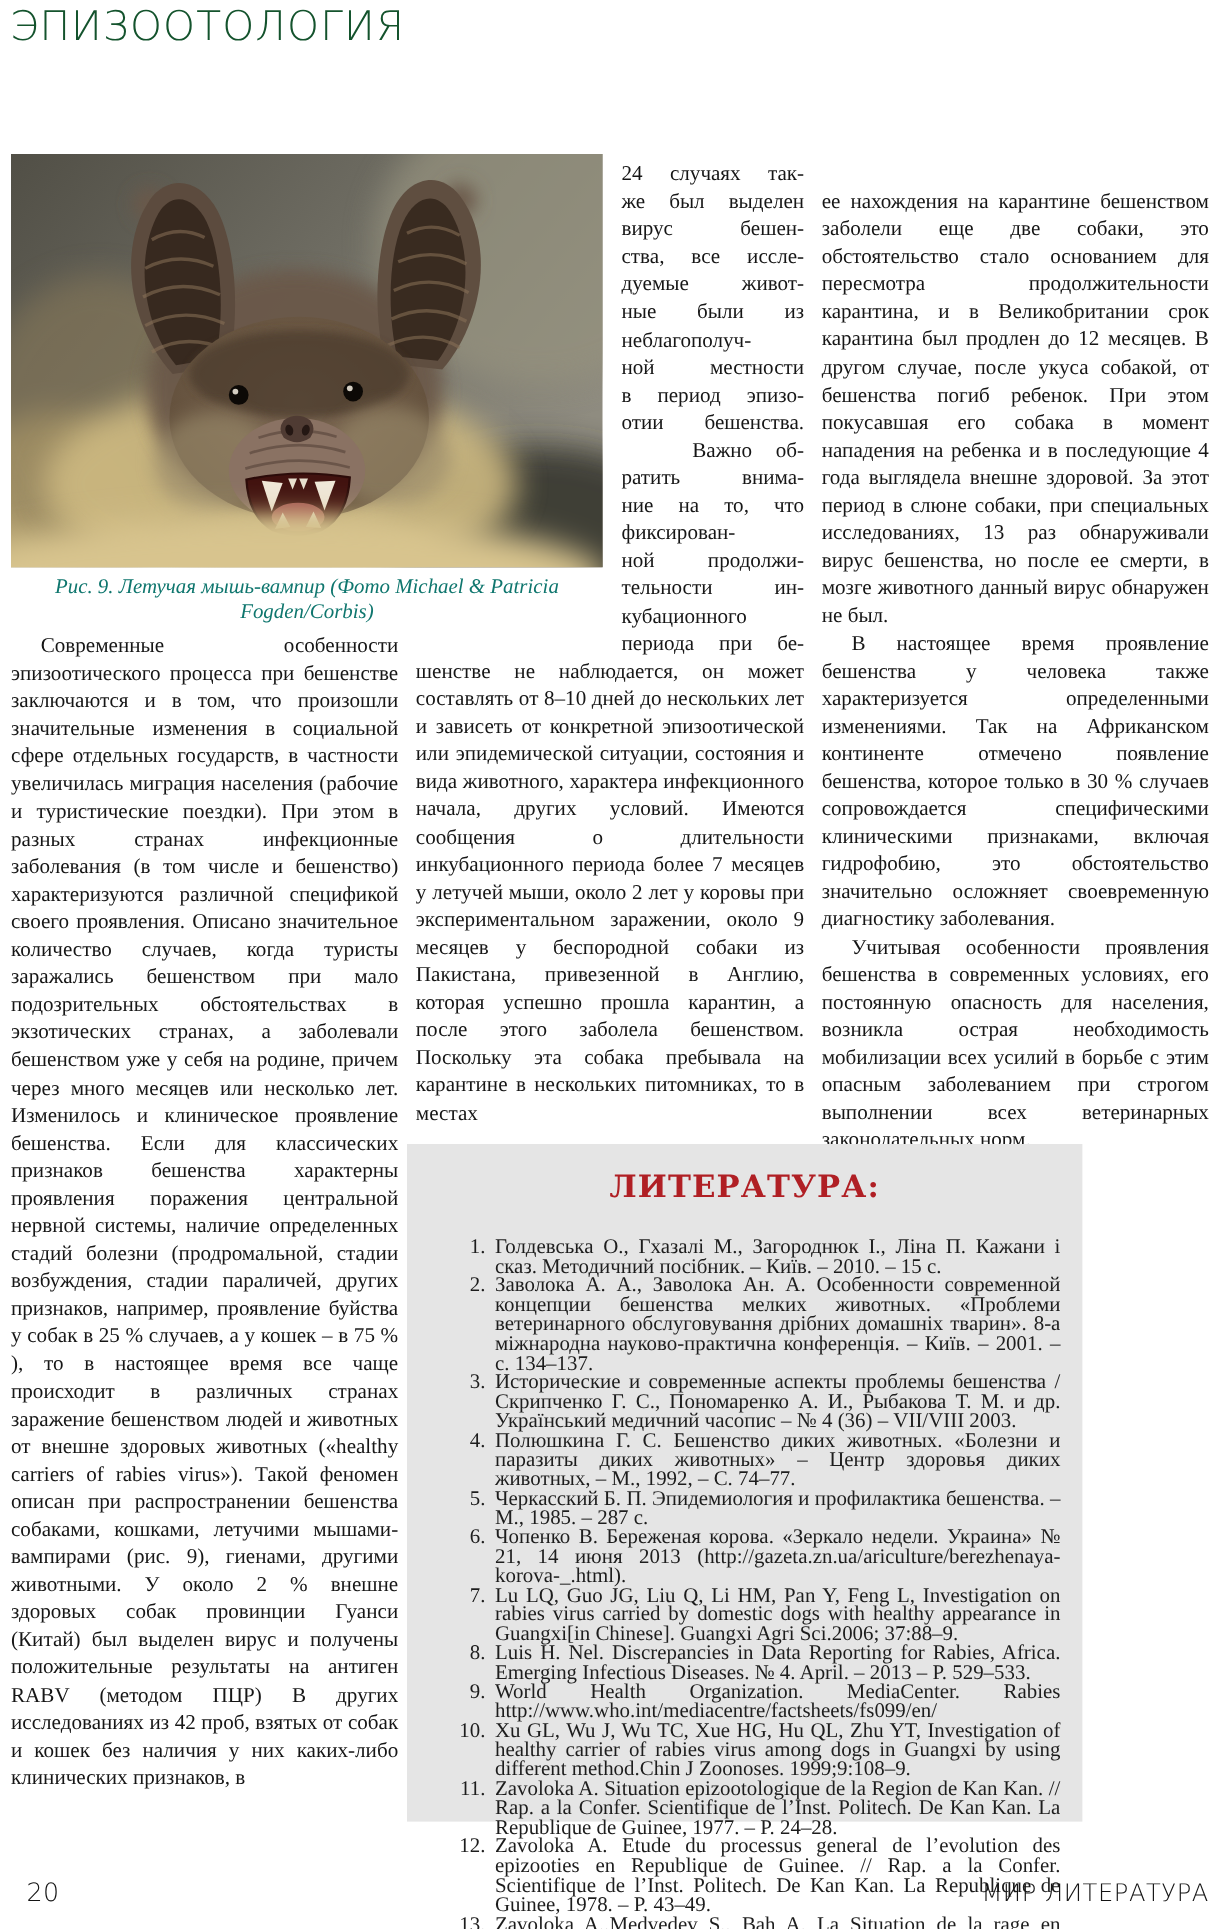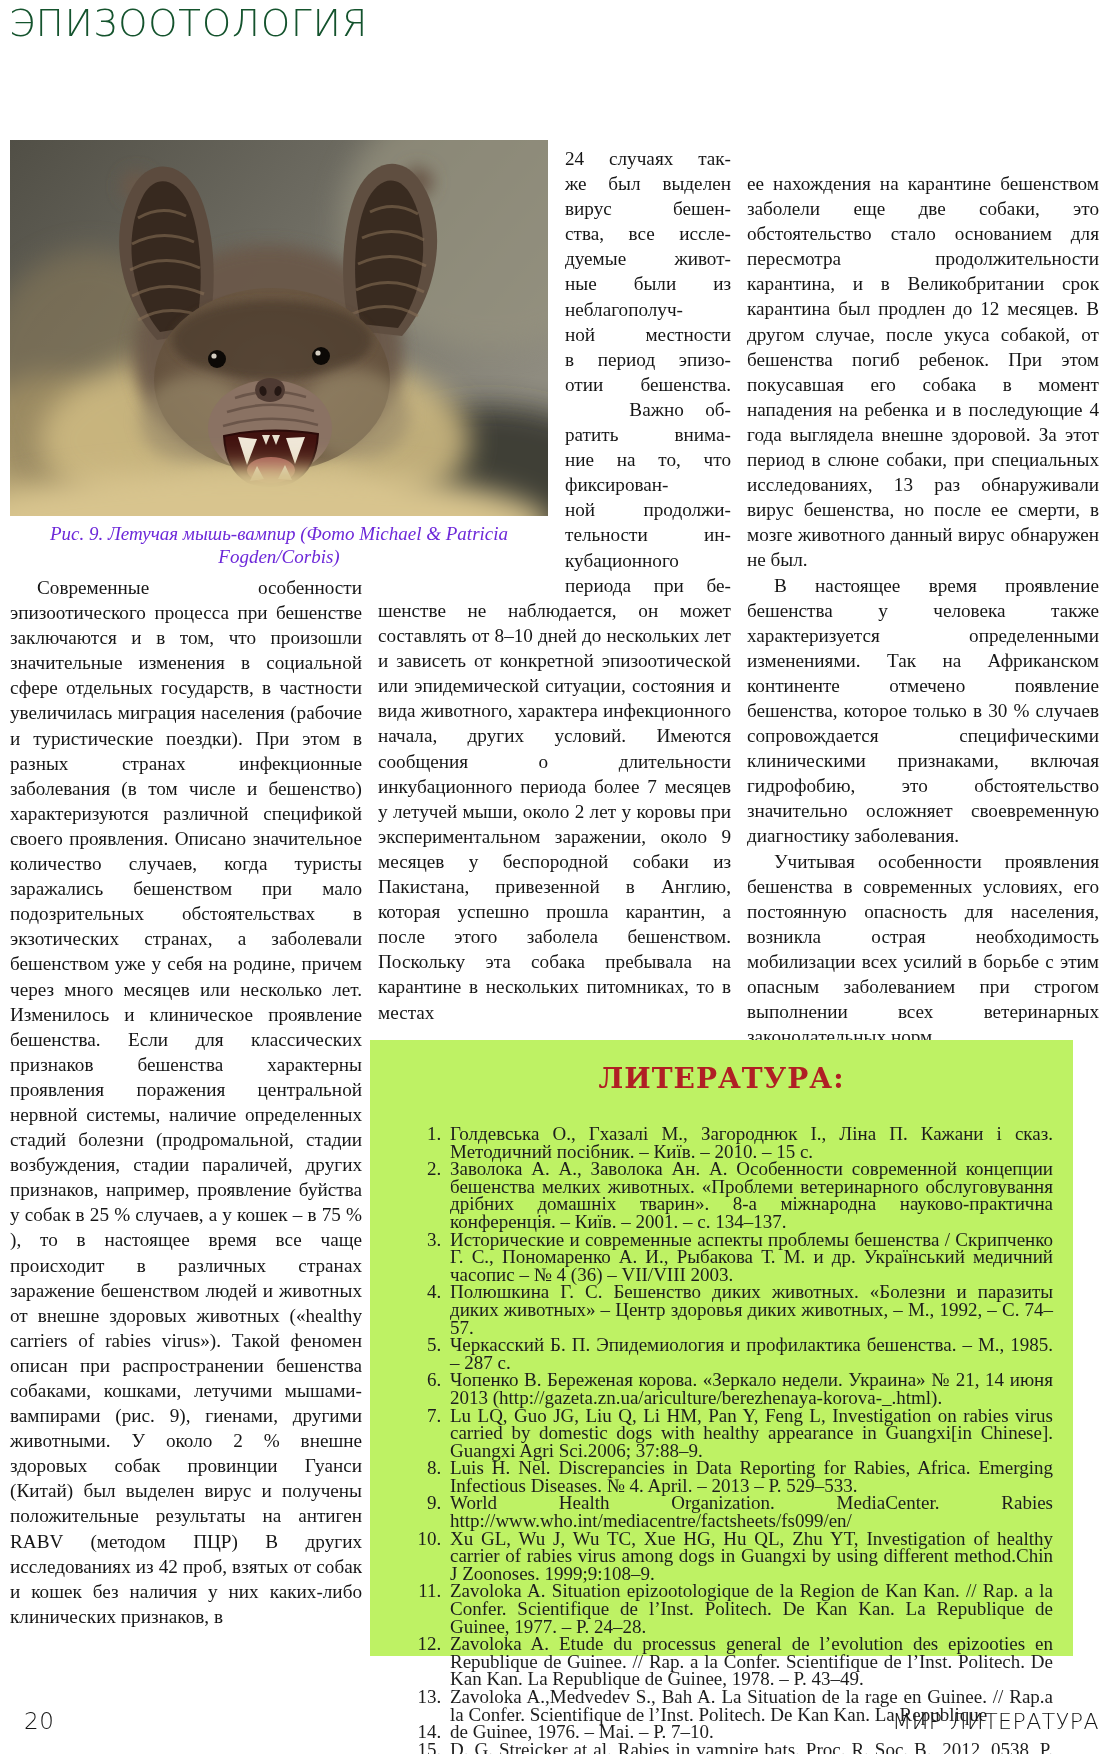--- a/index.html
+++ b/index.html
@@ -4,31 +4,31 @@
 <style>
   html,body{margin:0;padding:0;background:#e8e8e8;}
   .page{position:relative;width:1111px;height:1754px;background:#ffffff;margin:0 auto;
         font-family:"Liberation Serif","DejaVu Serif",serif;color:#161616;overflow:hidden;}
   .section-title{position:absolute;left:9px;top:2px;
         font-family:"DejaVu Sans","Liberation Sans",sans-serif;font-weight:200;font-stretch:condensed;
         font-size:37px;letter-spacing:1px;color:#14532d;}
   .photo{position:absolute;left:10px;top:140px;width:538px;height:376px;overflow:hidden;}
   .photo svg{display:block;}
   .caption{position:absolute;left:10px;top:522px;width:538px;text-align:center;
-        font-style:italic;font-size:19px;line-height:23px;color:#6d28d9;}
+        font-style:italic;font-size:19px;line-height:23px;color:#0f766e;}
   .col{position:absolute;font-size:19.2px;line-height:25.1px;text-align:justify;
         hyphens:auto;-webkit-hyphens:auto;}
   .col p{margin:0;}
   .col1{left:10px;top:575px;width:352px;}
   .col1 p{text-indent:27px;}
   .col2a{left:565px;top:146px;width:166px;white-space:pre-line;text-align-last:justify;}
   .col2b{left:378px;top:598px;width:353px;}
   .col3{left:747px;top:146px;width:352px;margin-top:25px;}
   .col3 p + p{text-indent:27px;}
-  .litbox{position:absolute;left:370px;top:1040px;width:703px;height:616px;background:#bef264;}
+  .litbox{position:absolute;left:370px;top:1040px;width:614px;height:616px;background:#e5e5e5;}
   .lit-heading{margin:0;padding-top:22px;text-align:center;
         font-family:"DejaVu Serif","Liberation Serif",serif;font-weight:bold;
         font-size:28px;letter-spacing:1px;color:#b01f24;}
   ol.refs{margin:30px 20px 0 0;padding-left:76px;font-size:19px;line-height:17.6px;
         color:#1d1d1d;text-align:justify;}
   ol.refs li{margin:0;padding-left:4px;}
   .footer-item{position:absolute;font-family:"DejaVu Sans","Liberation Sans",sans-serif;
         font-weight:200;font-stretch:condensed;color:#141414;letter-spacing:.5px;}
   .page-num{left:24px;top:1708px;font-size:23px;}
   .site{left:0;right:0;top:1712px;font-size:20px;text-align:center;}
@@ -160,21 +160,21 @@
     <p>В настоящее время проявление бешенства у человека также характеризуется определенными изменениями. Так на Африканском континенте отмечено появление бешенства, которое только в 30 % случаев сопровождается специфическими клиническими признаками, включая гидрофобию, это обстоятельство значительно осложняет своевременную диагностику заболевания.</p>
     <p>Учитывая особенности проявления бешенства в современных условиях, его постоянную опасность для населения, возникла острая необходимость мобилизации всех усилий в борьбе с этим опасным заболеванием при строгом выполнении всех ветеринарных законодательных норм.</p>
   </div>
 
   <div class="litbox">
     <h2 class="lit-heading">ЛИТЕРАТУРА:</h2>
     <ol class="refs">
         <li>Голдевська О., Гхазалі М., Загороднюк І., Ліна П. Кажани і сказ. Методичний посібник. – Київ. – 2010. – 15 с.</li>
         <li>Заволока А. А., Заволока Ан. А. Особенности современной концепции бешенства мелких животных. «Проблеми ветеринарного обслуговування дрібних домашніх тварин». 8-а міжнародна науково-практична конференція. – Київ. – 2001. – с. 134–137.</li>
         <li>Исторические и современные аспекты проблемы бешенства / Скрипченко Г. С., Пономаренко А. И., Рыбакова Т. М. и др. Український медичний часопис – № 4 (36) – VII/VIII 2003.</li>
-        <li>Полюшкина Г. С. Бешенство диких животных. «Болезни и паразиты диких животных» – Центр здоровья диких животных, – М., 1992, – С. 74–57.</li>
+        <li>Полюшкина Г. С. Бешенство диких животных. «Болезни и паразиты диких животных» – Центр здоровья диких животных, – М., 1992, – С. 74–77.</li>
         <li>Черкасский Б. П. Эпидемиология и профилактика бешенства. – М., 1985. – 287 с.</li>
         <li>Чопенко В. Береженая корова. «Зеркало недели. Украина» № 21, 14 июня 2013 (http://gazeta.zn.ua/ariculture/berezhenaya-korova-_.html).</li>
         <li>Lu LQ, Guo JG, Liu Q, Li HM, Pan Y, Feng L, Investigation on rabies virus carried by domestic dogs with healthy appearance in Guangxi[in Chinese]. Guangxi Agri Sci.2006; 37:88–9.</li>
         <li>Luis H. Nel. Discrepancies in Data Reporting for Rabies, Africa. Emerging Infectious Diseases. № 4. April. – 2013 – P. 529–533.</li>
         <li>World Health Organization. MediaCenter. Rabies http://www.who.int/mediacentre/factsheets/fs099/en/</li>
         <li>Xu GL, Wu J, Wu TC, Xue HG, Hu QL, Zhu YT, Investigation of healthy carrier of rabies virus among dogs in Guangxi by using different method.Chin J Zoonoses. 1999;9:108–9.</li>
         <li>Zavoloka A. Situation epizootologique de la Region de Kan Kan. // Rap. a la Confer. Scientifique de l’Inst. Politech. De Kan Kan. La Republique de Guinee, 1977. – P. 24–28.</li>
         <li>Zavoloka A. Etude du processus general de l’evolution des epizooties en Republique de Guinee. // Rap. a la Confer. Scientifique de l’Inst. Politech. De Kan Kan. La Republique de Guinee, 1978. – P. 43–49.</li>
         <li>Zavoloka A.,Medvedev S., Bah A. La Situation de la rage en Guinee. // Rap.a la Confer. Scientifique de l’Inst. Politech. De Kan Kan. La Republique</li>
         <li>de Guinee, 1976. – Mai. – P. 7–10.</li>

